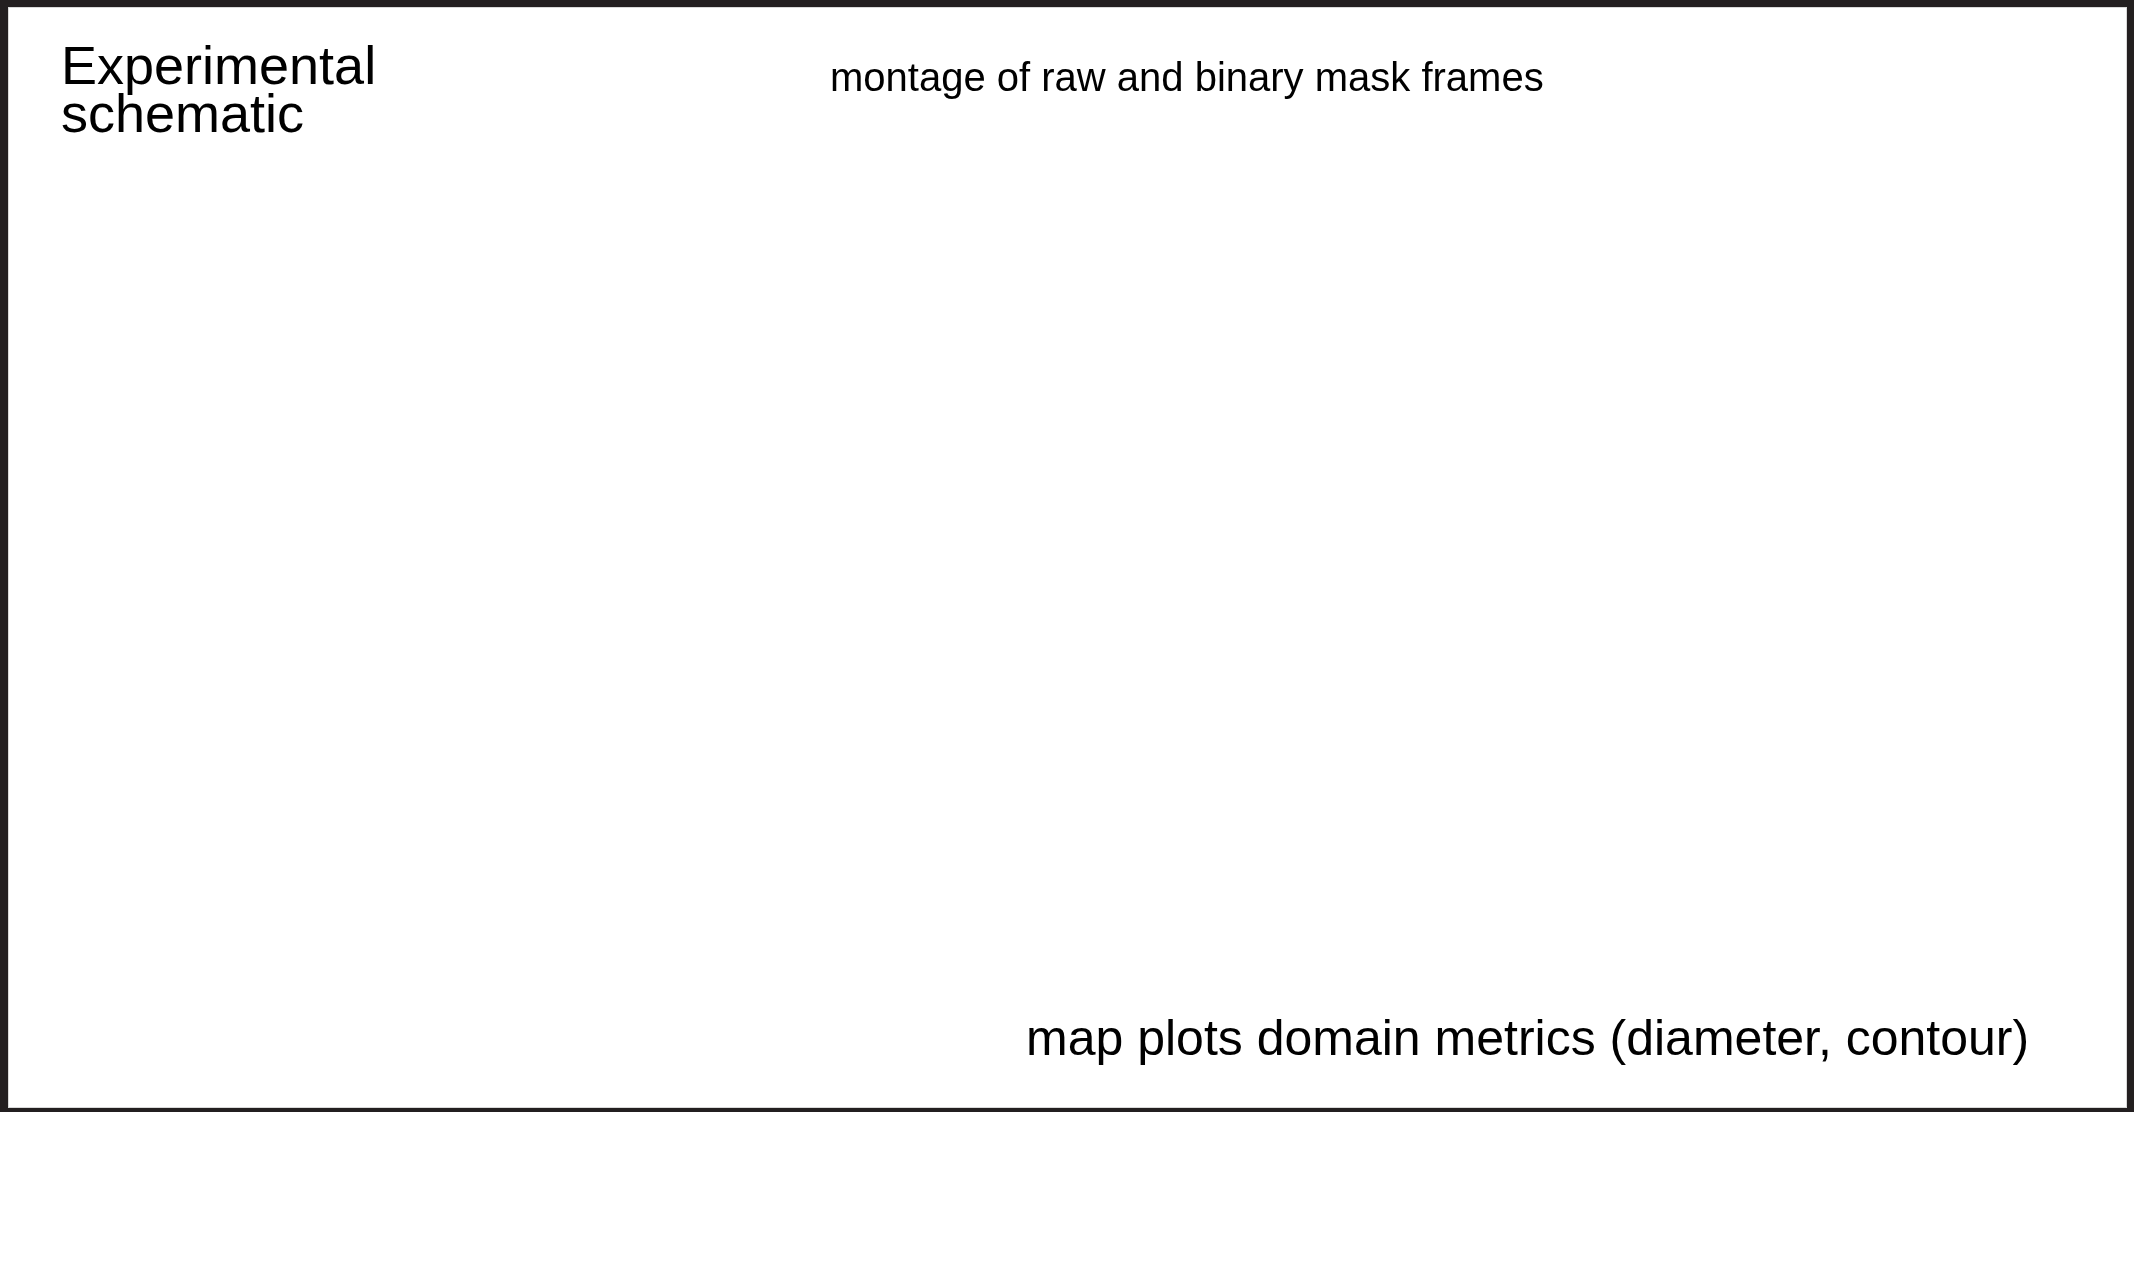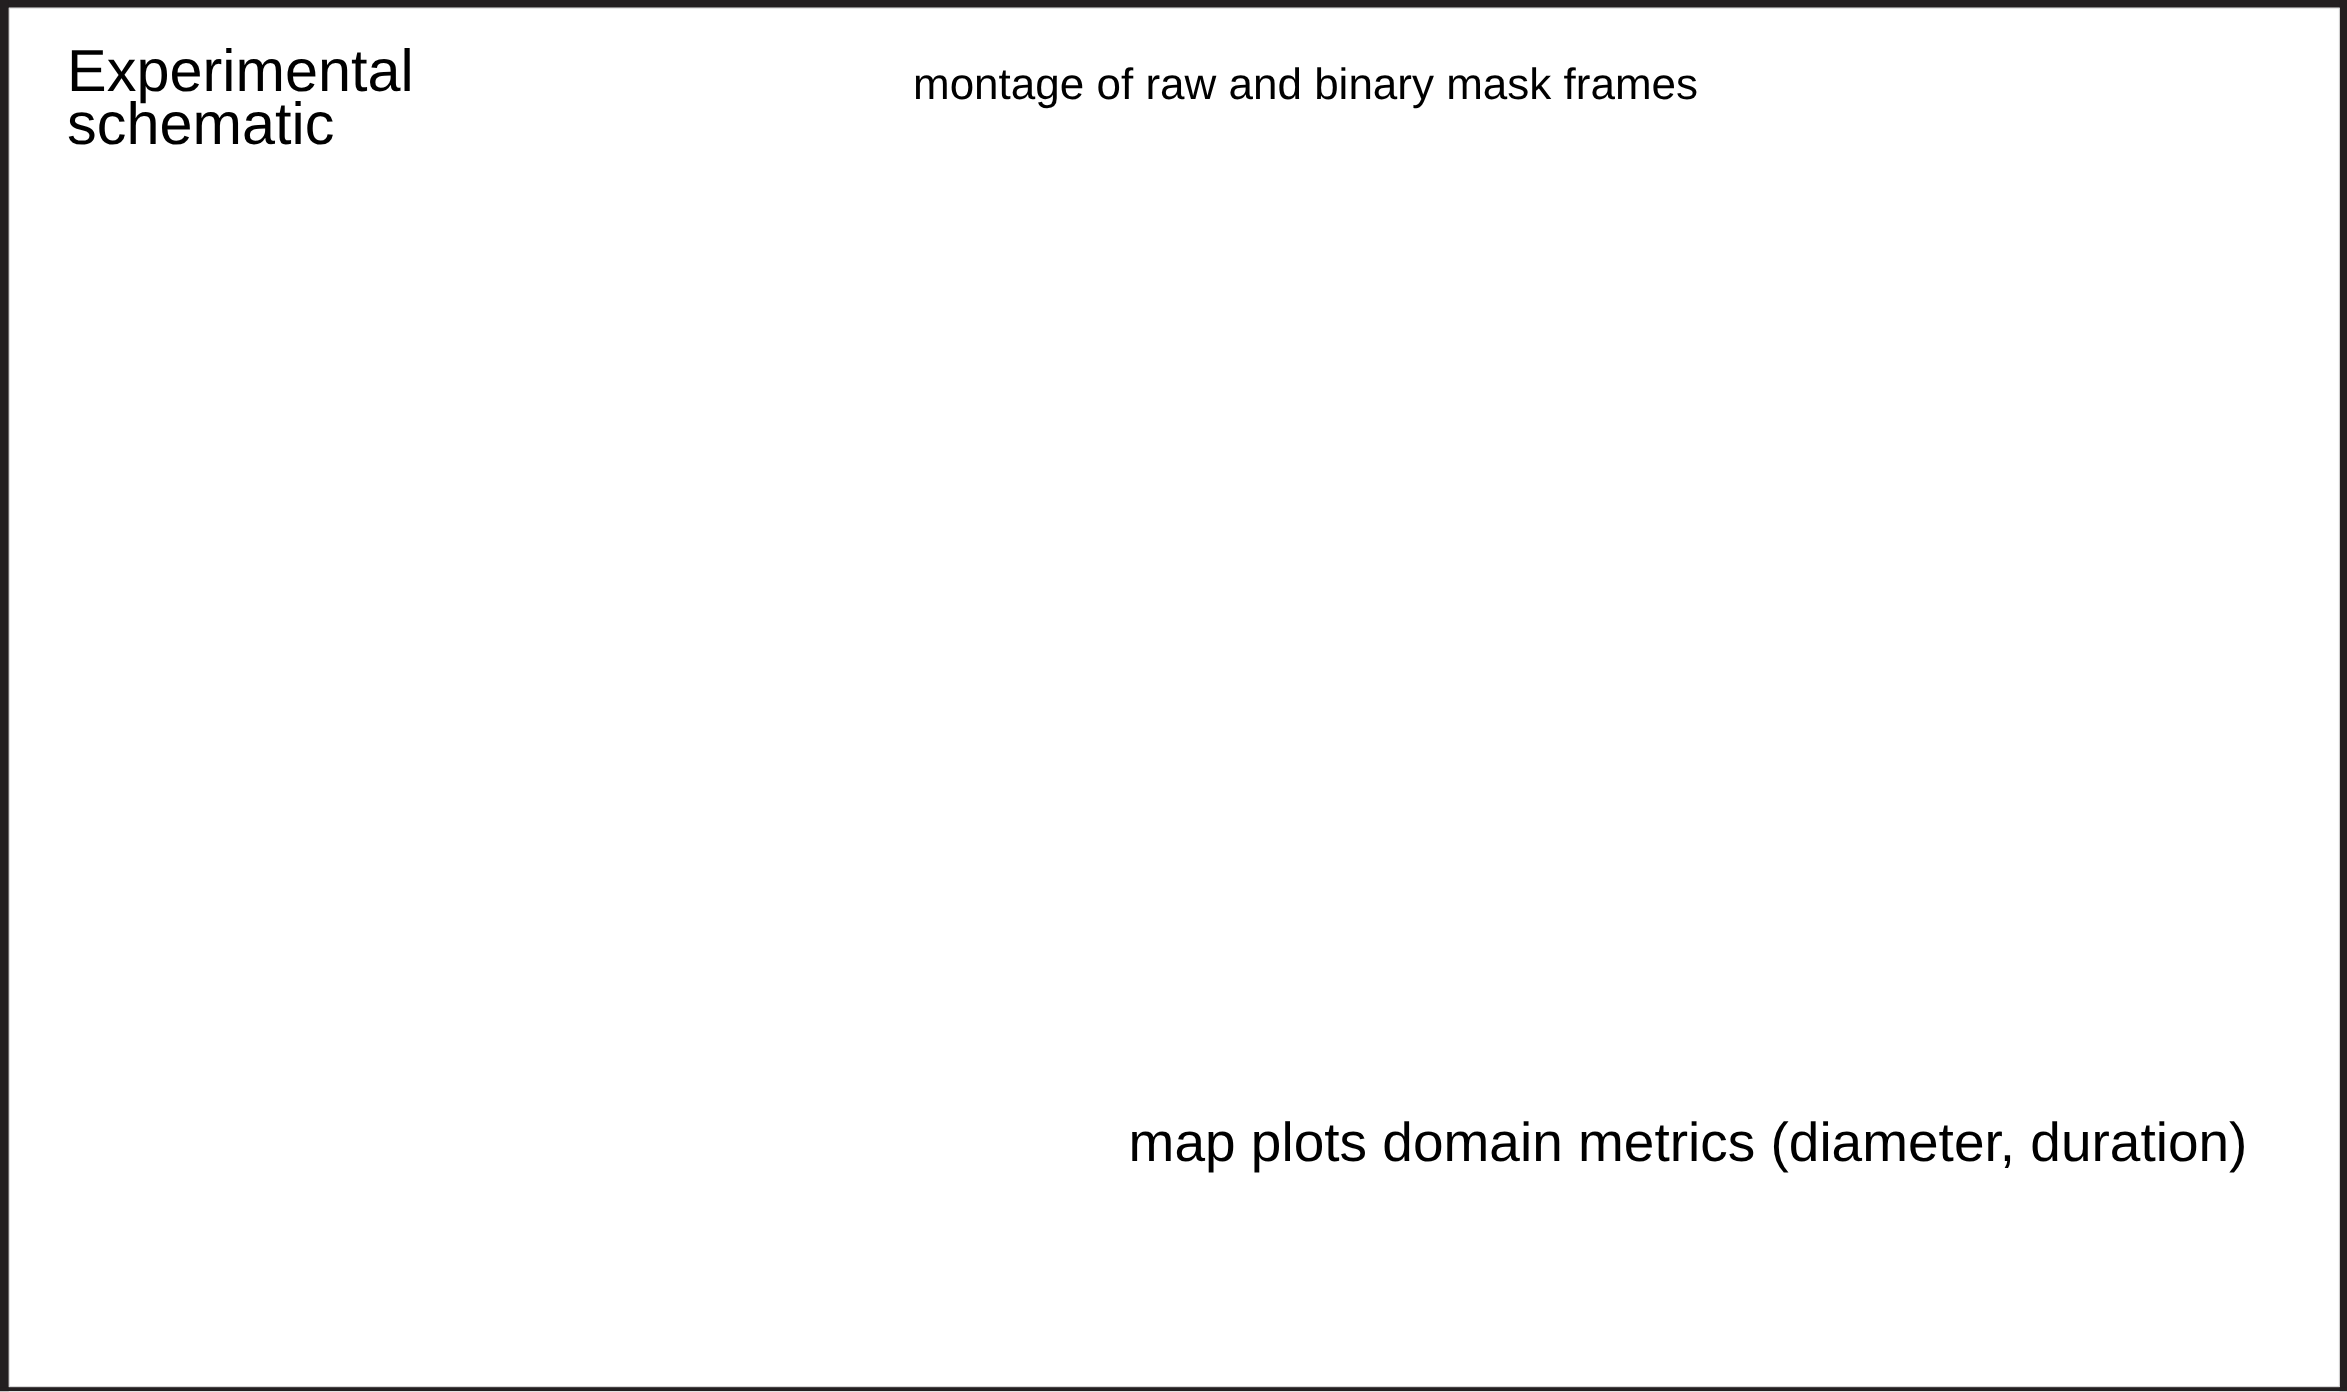--- a/index.html
+++ b/index.html
@@ -5,21 +5,21 @@
 <style>
   html, body {
     margin: 0;
     padding: 0;
     background: #ffffff;
   }
 
   #figure-root {
     position: relative;
     width: 2134px;
-    height: 1265px;
+    height: 1112px;
     background: #ffffff;
     box-sizing: border-box;
     overflow: hidden;
     font-family: "Liberation Sans", sans-serif;
     -webkit-font-smoothing: antialiased;
   }
 
   
   .frame-edge {
     position: absolute;
@@ -102,16 +102,16 @@
   <div class="frame-inner-hairline"></div>
 
   <div class="panel-canvas">
 
     <div class="panel-caption caption-top-left">Experimental
 schematic</div>
 
     <div class="panel-caption caption-top-right">montage of raw and binary mask frames</div>
 
 
-    <div class="panel-caption caption-bottom-right">map plots domain metrics (diameter, duration)</div>
+    <div class="panel-caption caption-bottom-right">map plots domain metrics (diameter, contour)</div>
 
   </div>
 </div>
 
 </body></html>

